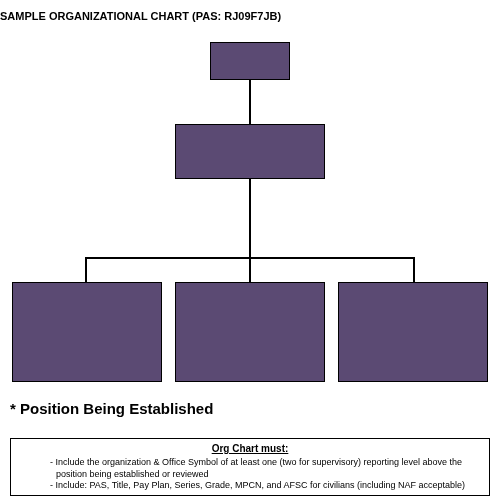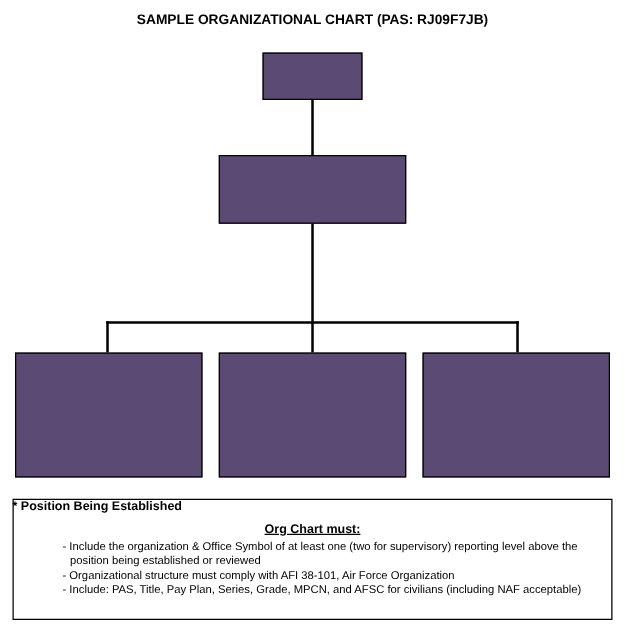--- a/index.html
+++ b/index.html
@@ -1,24 +1,24 @@
 <!DOCTYPE html>
 <html><head>
 <meta charset="utf-8">
 <style>
   * { box-sizing: border-box; margin: 0; padding: 0; }
   body { font-family: Arial, sans-serif; font-size: 10px; width: 500px; height: 500px; background: #fff; position: relative; }
-  .title { text-align: center; font-weight: bold; font-size: 11px; padding-top: 10px; }
+  .title { text-align: left; font-weight: bold; font-size: 11px; padding-top: 10px; }
   .chart { position: relative; width: 500px; height: 375px; }
   .box { position: absolute; background: #5b4a73; border: 1px solid #000; }
   .line-v { position: absolute; width: 2px; background: #000; left: 50%; margin-left: -1px; }
   .line-h { position: absolute; height: 2px; background: #000; }
   .line-vs { position: absolute; width: 2px; background: #000; }
-  .note { position: absolute; left: 10px; font-size: 10px; font-weight: bold; }
-  .footer { position: absolute; bottom: 4px; left: 10px; right: 10px; border: 1px solid #000; padding: 18px 6px; font-size: 9px; line-height: 1.25; }
+  .note { position: absolute; left: 10px; font-size: 15px; font-weight: bold; }
+  .footer { position: absolute; bottom: 4px; left: 10px; right: 10px; border: 1px solid #000; padding: 4px 6px; font-size: 9px; line-height: 1.25; }
   .footer-title { text-align: center; text-decoration: underline; font-weight: bold; font-size: 10px; margin-bottom: 2px; }
   .footer li { list-style: none; text-indent: -6px; padding-left: 6px; margin-left: 33px; }
   .asterisk { position: absolute; color: #fff; font-weight: bold; font-size: 14px; left: 166px; top: 315px; }
 </style>
 </head>
 <body>
 
 <div class="title">SAMPLE ORGANIZATIONAL  CHART (PAS: RJ09F7JB)</div>
 
 <div class="chart">
@@ -43,16 +43,15 @@
 
   <div class="asterisk">*</div>
 </div>
 
 <div class="note" style="top:400px;">* Position Being Established</div>
 
 <div class="footer">
   <div class="footer-title">Org Chart must:</div>
   <ul>
     <li>- Include the organization &amp; Office Symbol of at least one (two for supervisory) reporting level above the position being established or reviewed</li>
-    <li>- Organizational  structure must comply with AFI 38-101, Air Force Organization</li>
     <li>- Include: PAS, Title, Pay Plan, Series, Grade, MPCN, and AFSC for civilians (including NAF acceptable)</li>
   </ul>
 </div>
 
 </body></html>

